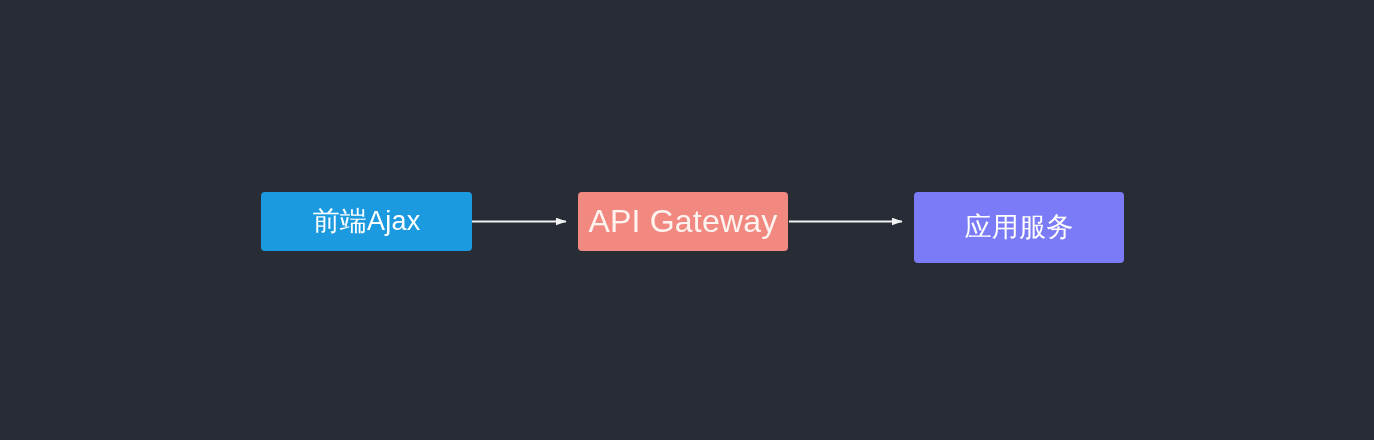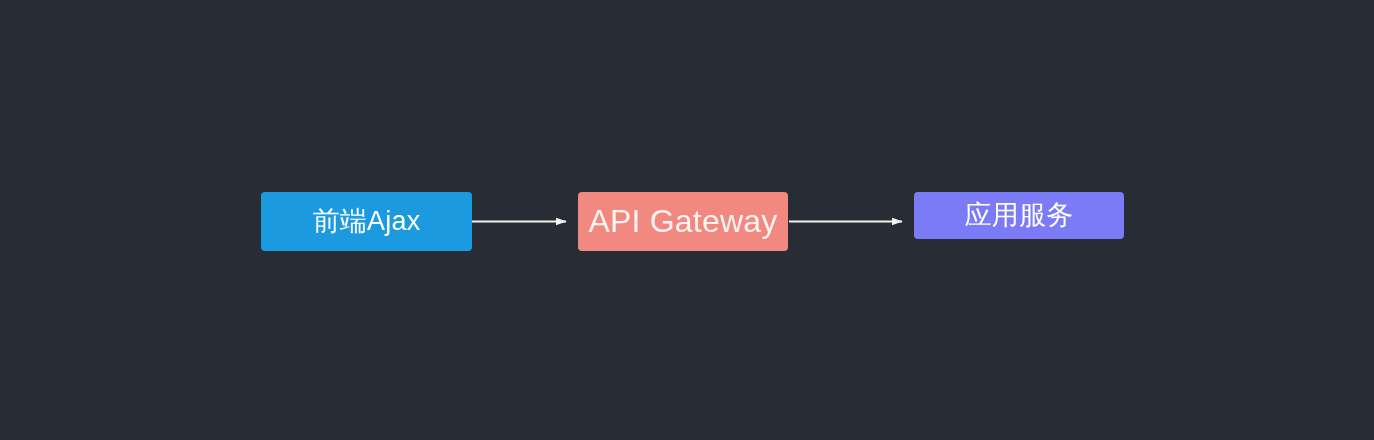--- a/index.html
+++ b/index.html
@@ -56,21 +56,21 @@
     height: 59px;
     background: #f18981;
     color: #fdf3ef;
     font-size: 32px;
   }
   
   #node-appservice {
     left: 914px;
     top: 192px;
     width: 210px;
-    height: 47px;
+    height: 71px;
     background: #7b7bf7;
     color: #ffffff;
     font-size: 27px;
   }
   .edge-layer {
     position: absolute;
     left: 0;
     top: 0;
     width: 1374px;
     height: 440px;

